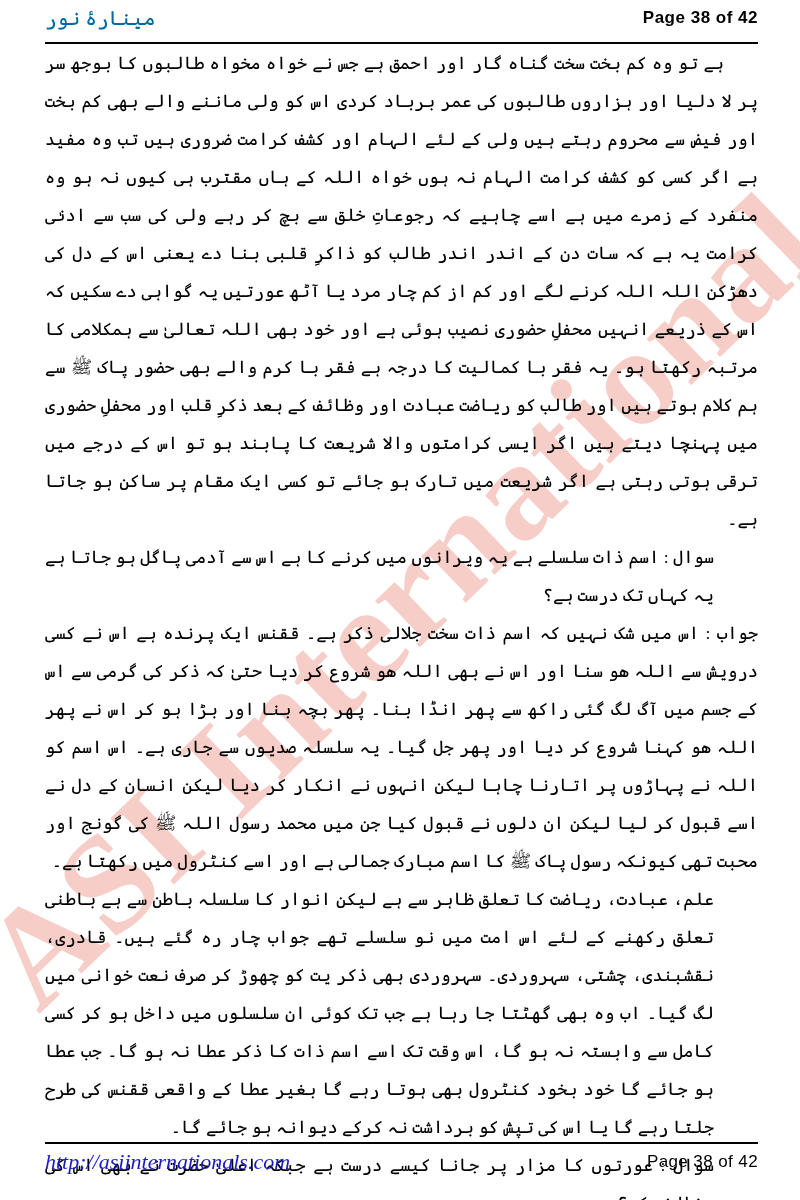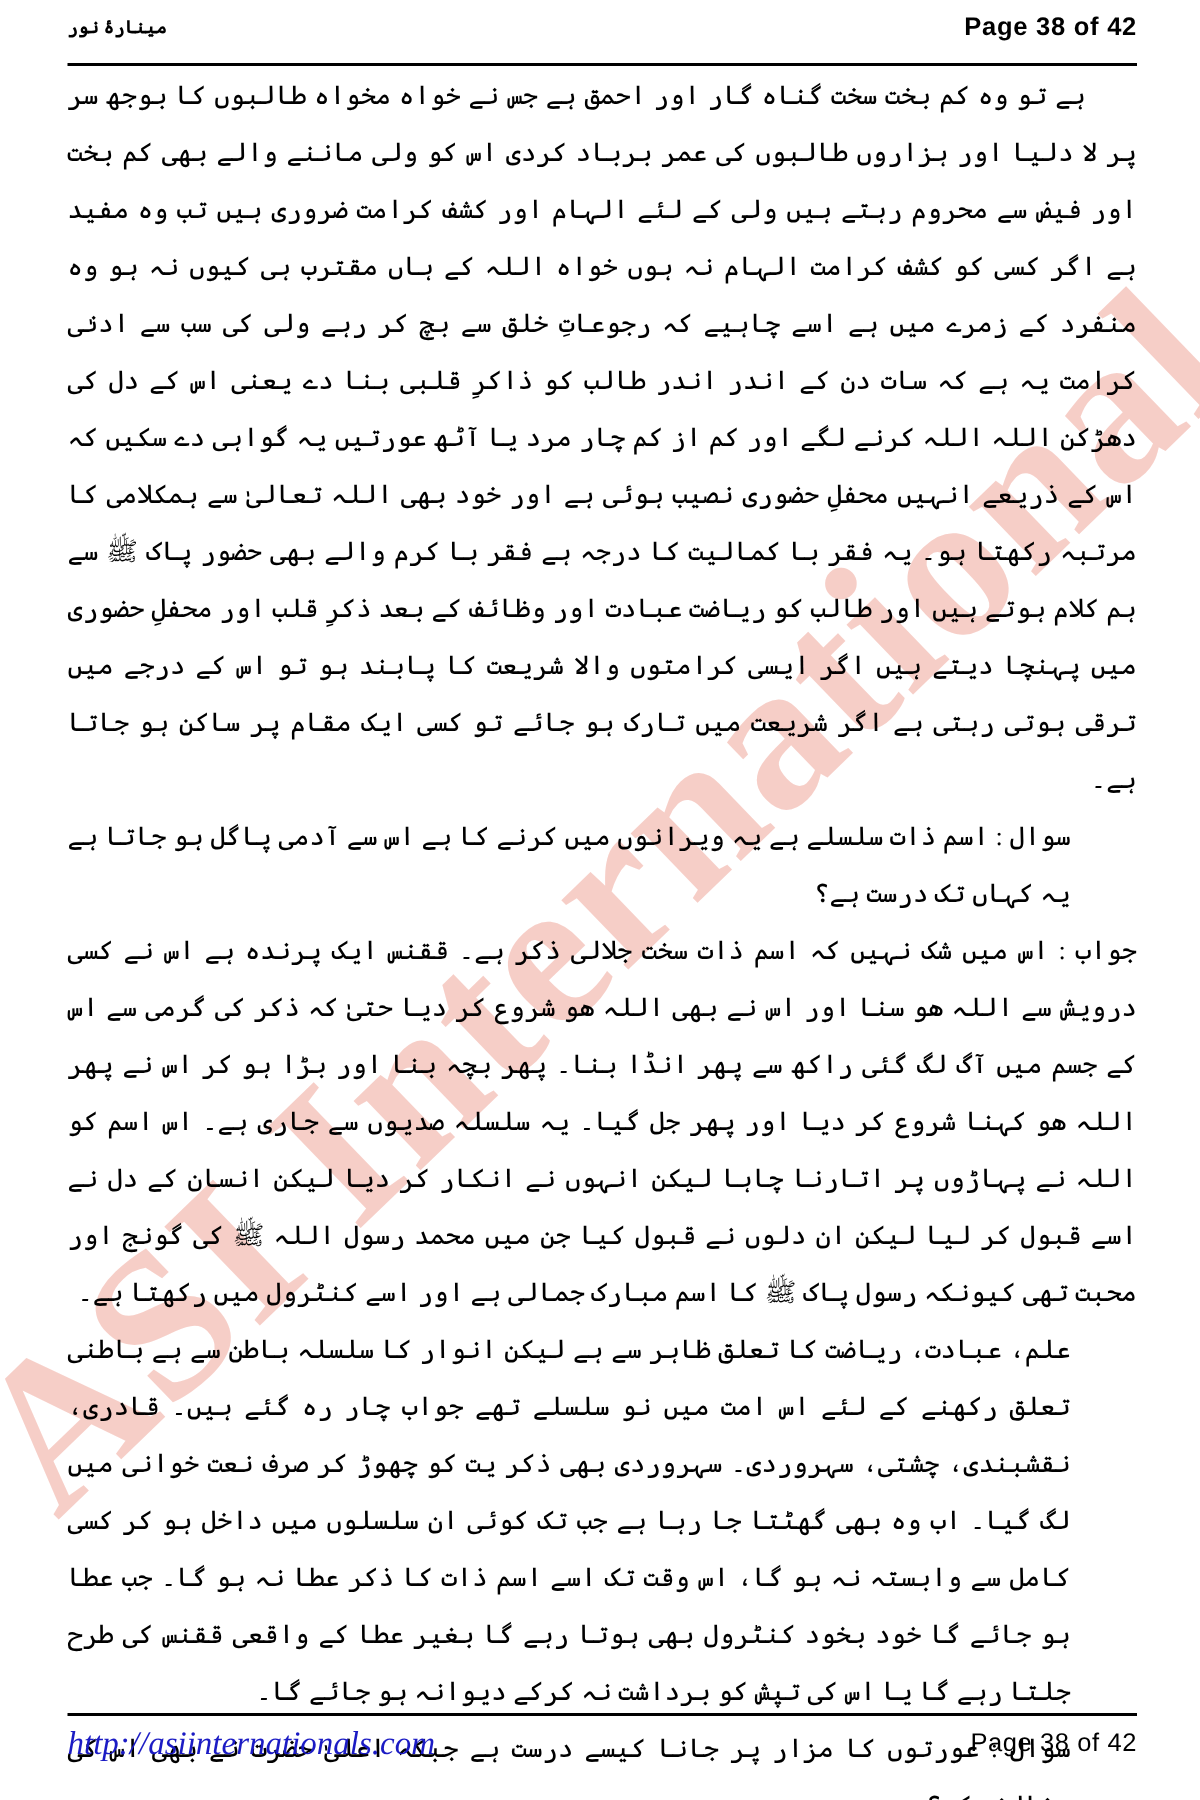--- a/index.html
+++ b/index.html
@@ -65,23 +65,23 @@
     font-family: "Liberation Sans", sans-serif;
     font-size: 17px;
     font-weight: 700;
     color: #000;
     letter-spacing: 0.5px;
     line-height: 20px;
   }
   #header .book-title {
     direction: rtl;
     font-family: "Liberation Serif", serif;
-    font-size: 12px;
-    font-weight: 700;
-    color: #000000;
+    font-size: 20px;
+    font-weight: 400;
+    color: #0369a1;
     line-height: 20px;
   }
 
   
   #footer {
     position: absolute;
     left: 45px;
     top: 1142px;
     width: 713px;
     z-index: 3;

